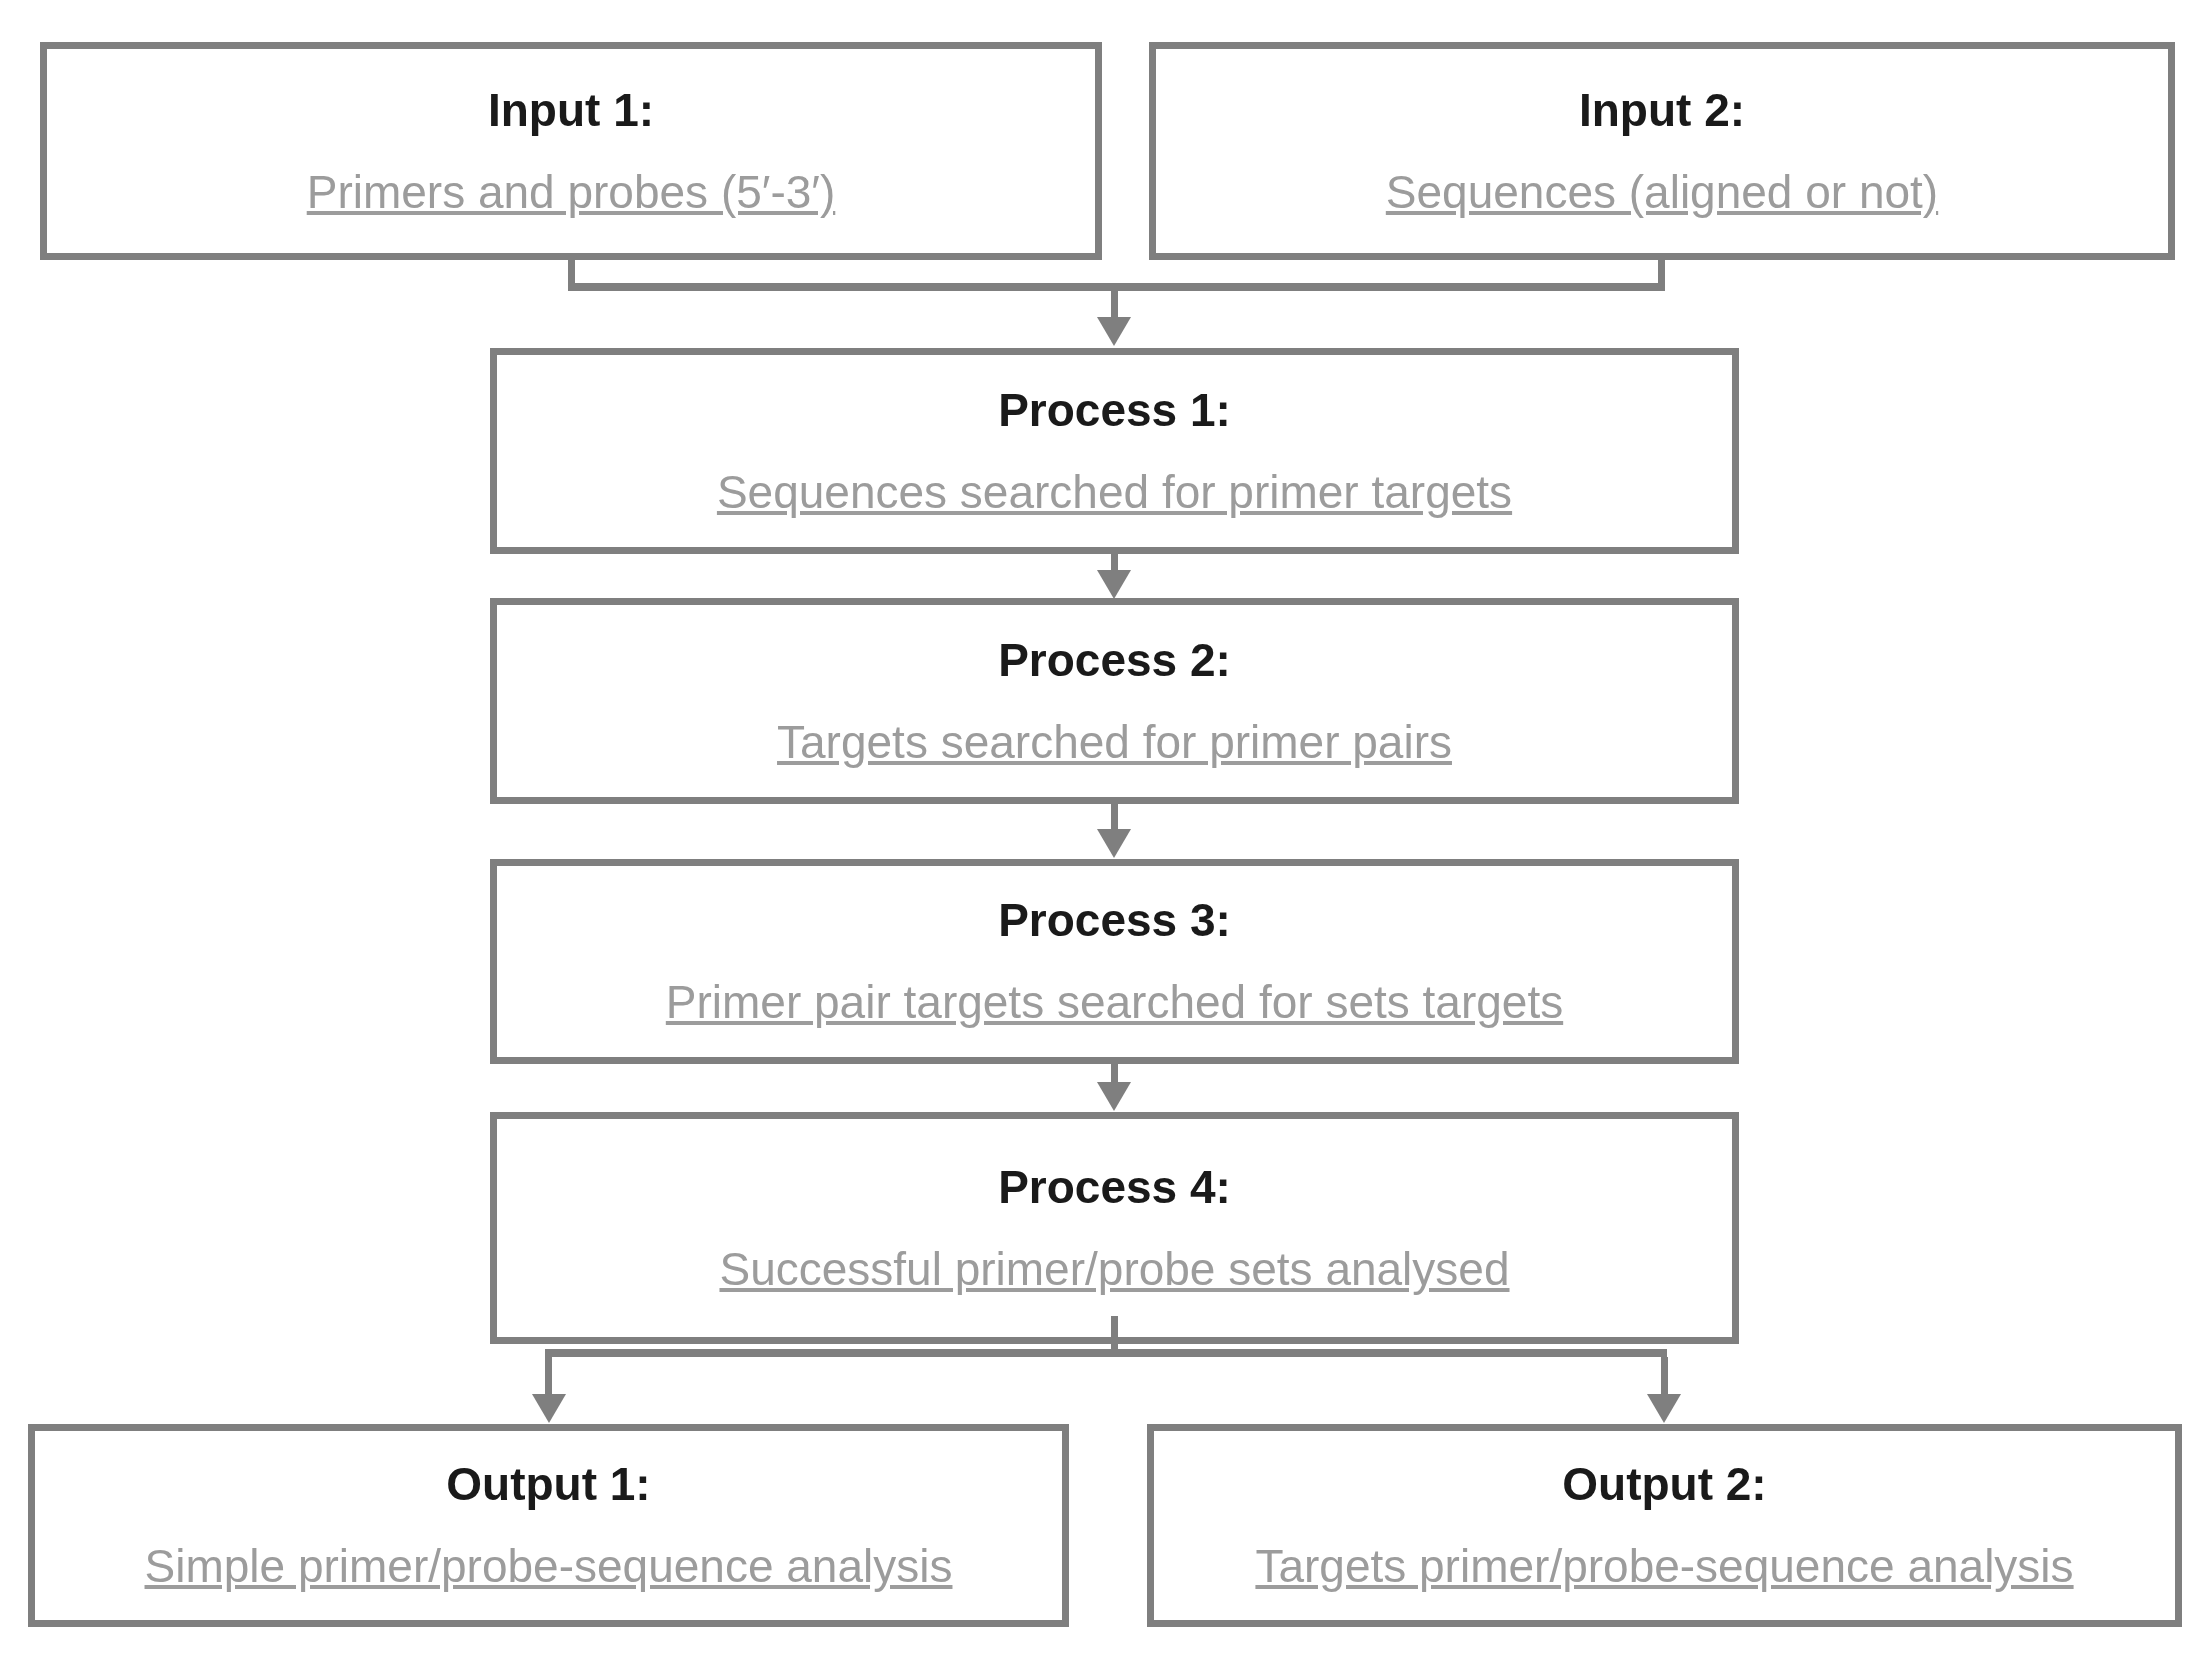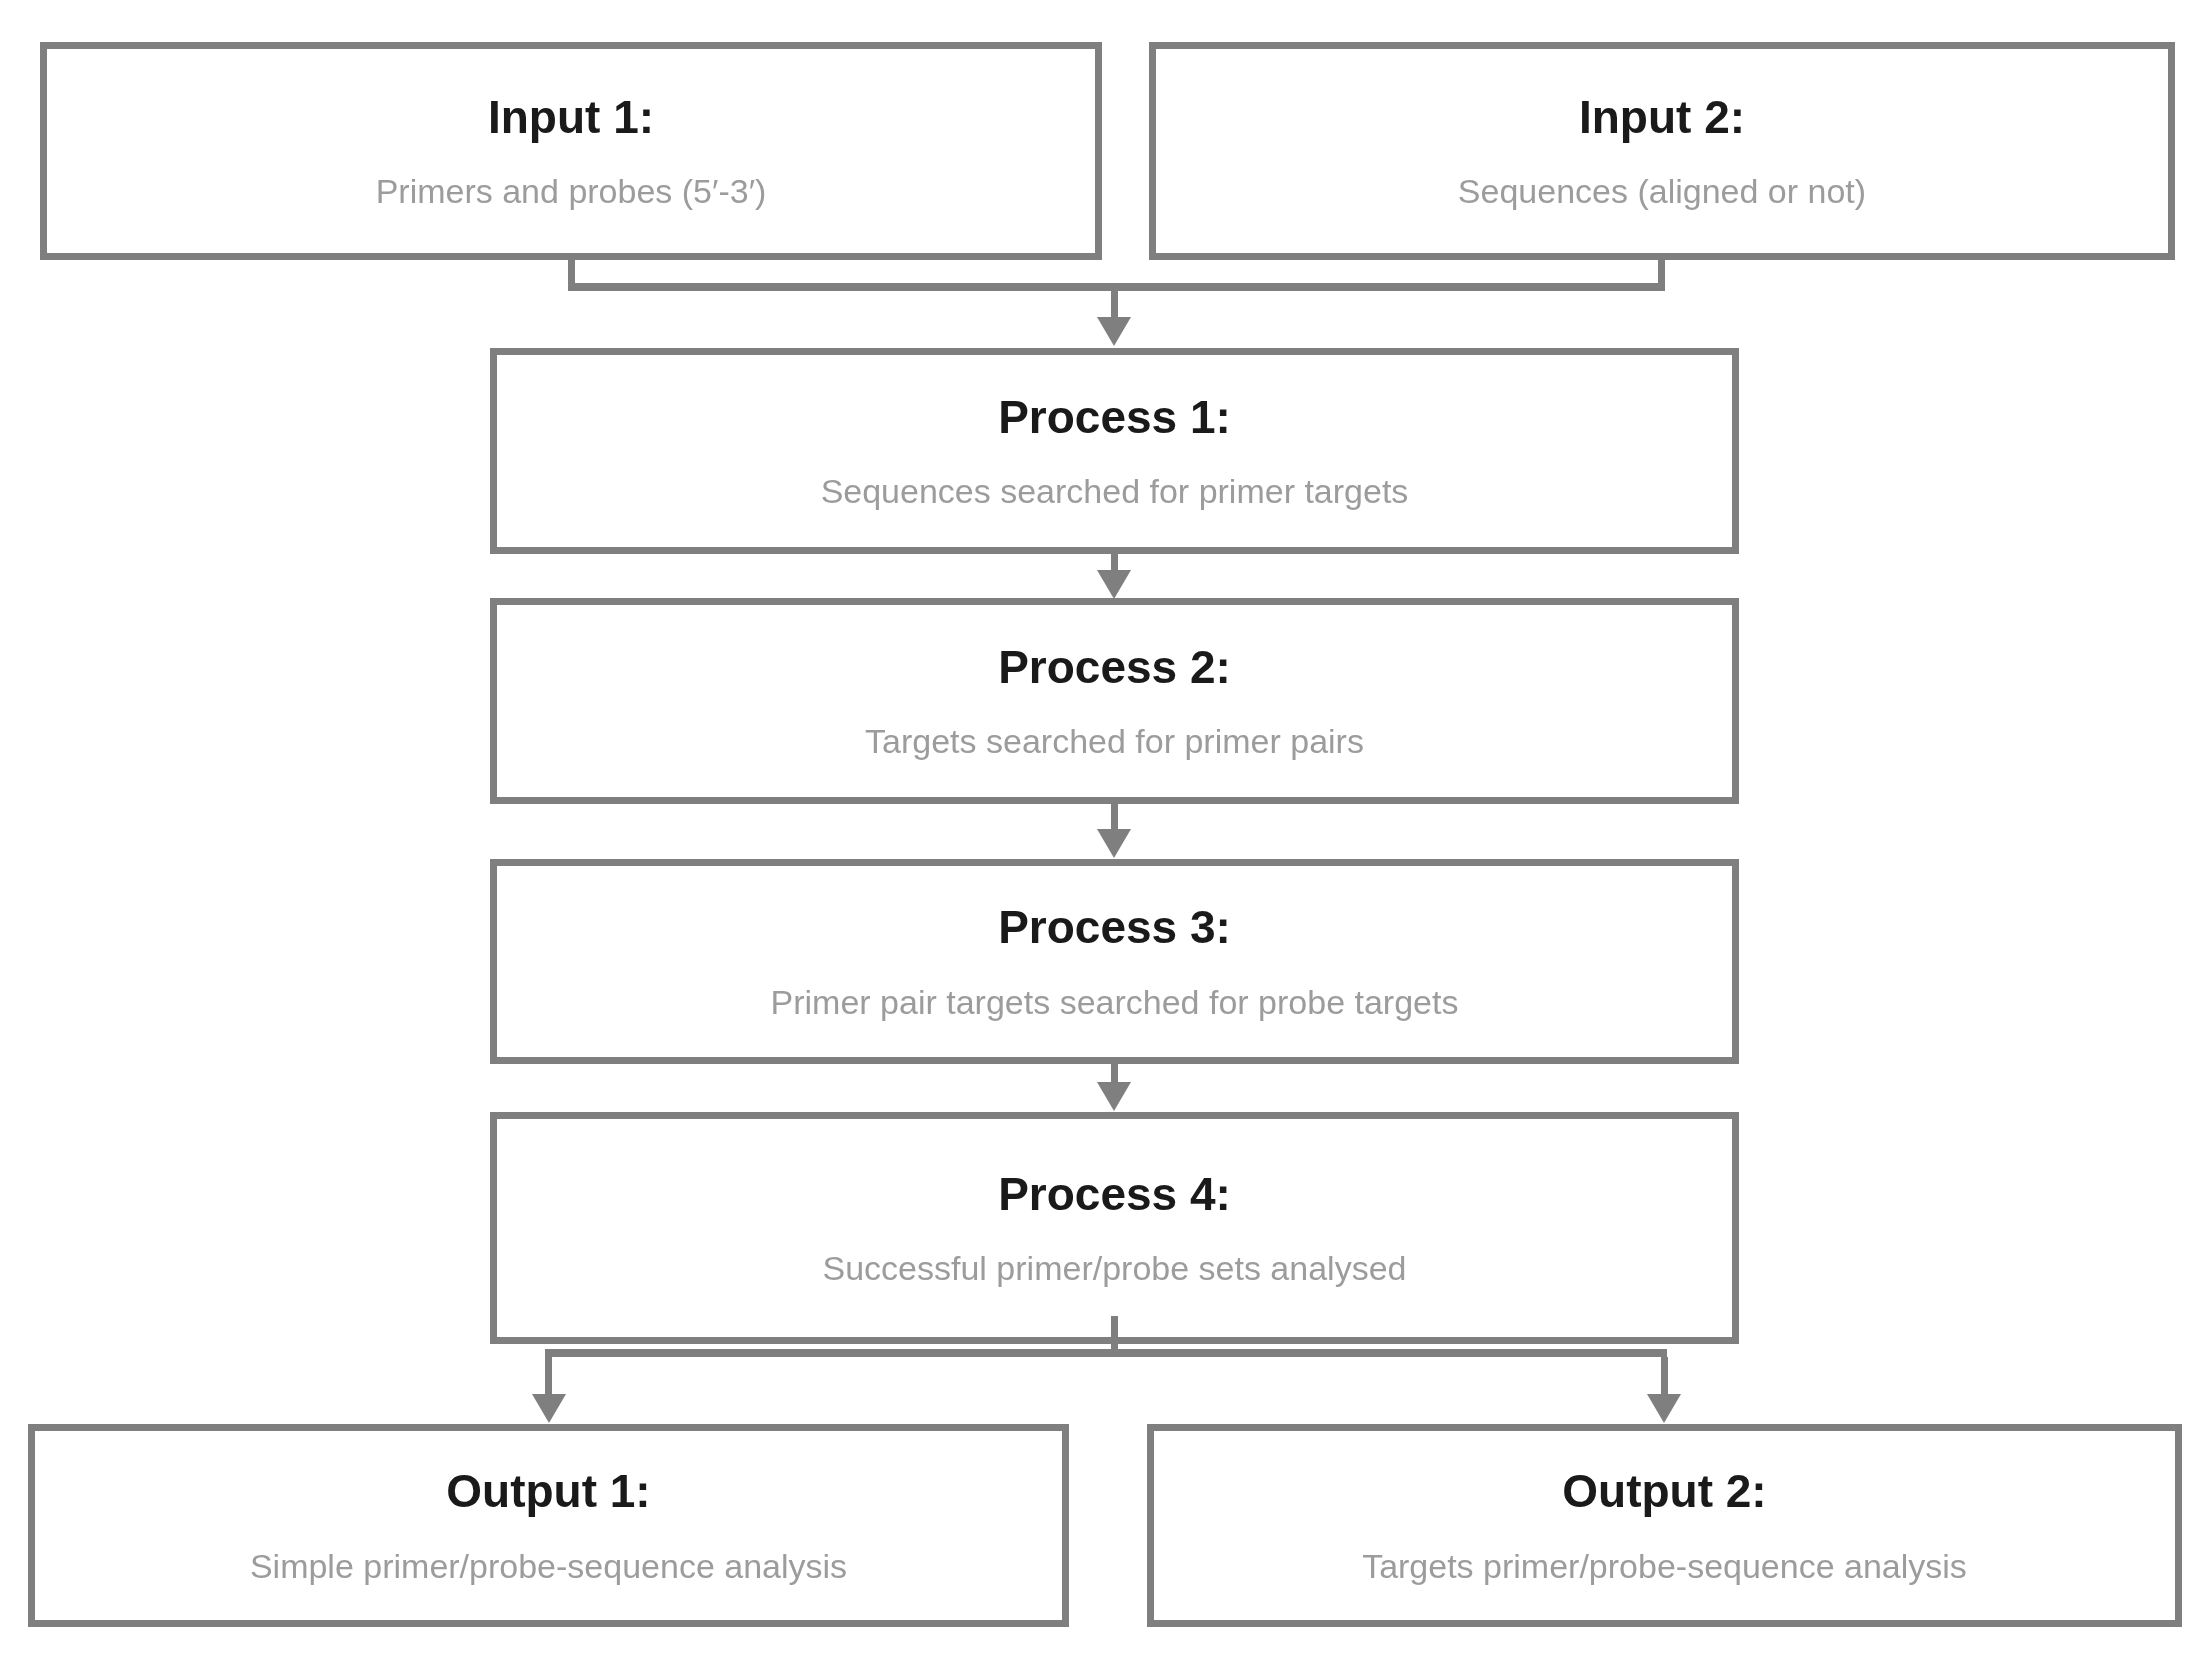--- a/index.html
+++ b/index.html
@@ -30,24 +30,25 @@
     gap: 31px;
     text-align: center;
   }
   .heading {
     font-size: 46px;
     font-weight: bold;
     color: var(--heading);
     line-height: 1.1;
   }
   .subtitle {
-    font-size: 34px;
+    font-size: 46px;
     font-weight: normal;
     color: var(--subtitle);
     line-height: 1.1;
+    text-decoration: underline;
   }
   .box-input1   { left: 40px;   top: 42px;   width: 1062px; height: 218px; }
   .box-input2   { left: 1149px; top: 42px;   width: 1026px; height: 218px; }
   .box-process1 { left: 490px;  top: 348px;  width: 1249px; height: 206px; }
   .box-process2 { left: 490px;  top: 598px;  width: 1249px; height: 206px; }
   .box-process3 { left: 490px;  top: 859px;  width: 1249px; height: 205px; }
   .box-process4 { left: 490px;  top: 1112px; width: 1249px; height: 232px; }
   .box-output1  { left: 28px;   top: 1424px; width: 1041px; height: 203px; }
   .box-output2  { left: 1147px; top: 1424px; width: 1035px; height: 203px; align-items: center; }
 
@@ -123,21 +124,21 @@
   <div class="box box-process2">
     <div class="heading">Process 2:</div>
     <div class="subtitle">Targets searched for primer pairs</div>
   </div>
 
   <div class="v a3-line"></div>
   <div class="ah head-p3"></div>
 
   <div class="box box-process3">
     <div class="heading">Process 3:</div>
-    <div class="subtitle">Primer pair targets searched for probe targets</div>
+    <div class="subtitle">Primer pair targets searched for sets targets</div>
   </div>
 
   <div class="v a4-line"></div>
   <div class="ah head-p4"></div>
 
   <div class="box box-process4">
     <div class="heading">Process 4:</div>
     <div class="subtitle">Successful primer/probe sets analysed</div>
   </div>
 

